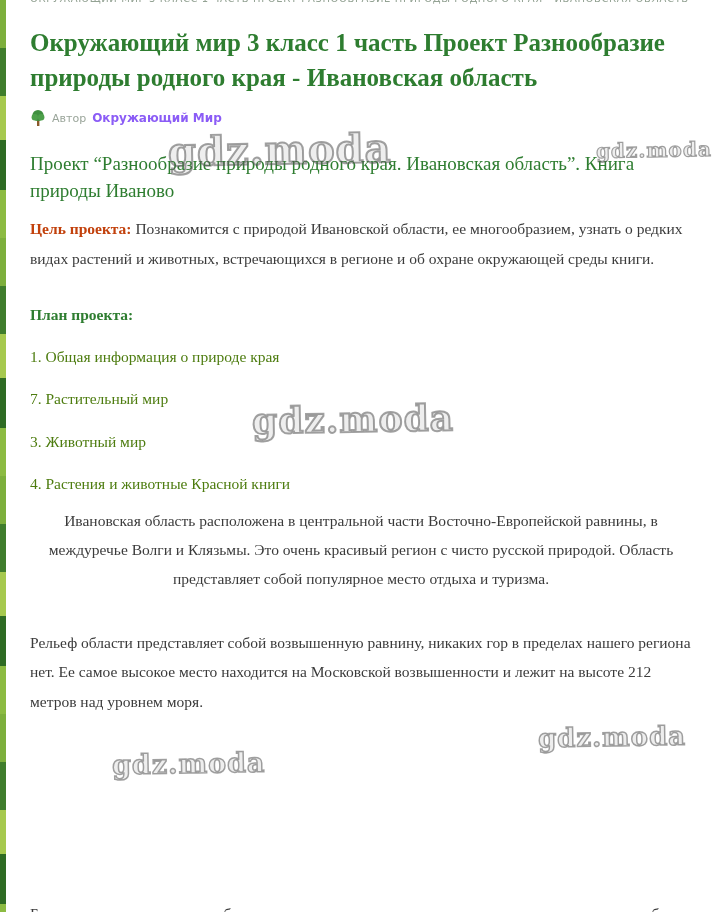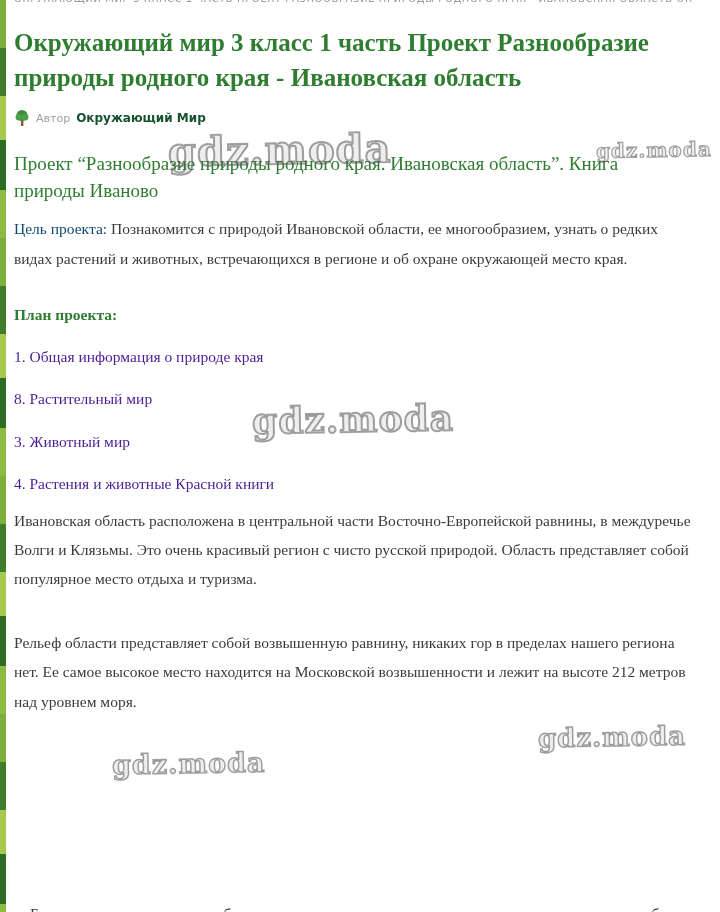--- a/index.html
+++ b/index.html
@@ -12,59 +12,59 @@
   }
   .left-strip {
     position:absolute; left:0; top:0; width:6px; height:100%;
     background:repeating-linear-gradient(180deg,
       #7daf3c 0px 48px,
       #3f7d2c 48px 96px,
       #a6c94e 96px 140px,
       #2e6b23 140px 190px,
       #8cbb42 190px 238px);
   }
-  .content { position:relative; padding:0 28px 0 14px; }
+  .content { position:relative; padding:0 28px 0 30px; }
 
   .top-clip { height:9px; overflow:hidden; }
   .top-clip span {
     display:block; margin-top:-7px;
     font-family:"DejaVu Sans","Liberation Sans",sans-serif;
     font-size:10px; color:#93a293; letter-spacing:0.6px; white-space:nowrap;
   }
 
   h1.title {
     color:#2e7d30; font-size:25px; line-height:1.4;
     margin:16px 0 0; font-weight:bold;
   }
 
   .author-row { display:flex; align-items:center; gap:6px; margin-top:12px; height:22px; }
   .author-label {
     font-family:"DejaVu Sans","Liberation Sans",sans-serif;
     font-size:11px; color:#9aa59a;text-align:center;
   }
   .author-name {
     font-family:"DejaVu Sans","Liberation Sans",sans-serif;
-    font-size:12px; color:#14532d; font-weight:bold; text-decoration:none;
+    font-size:12px; color:#8b5cf6; font-weight:bold; text-decoration:none;
   }
 
   h2.subhead {
     color:#2e7d30; font-size:19px; line-height:1.4;
     margin:22px 0 0; font-weight:normal;
   }
 
   p.body {
     font-size:15.5px; color:#3b3b3b; line-height:1.9; margin:10px 0 0;
   }
-  .green-label { color:#0c4a6e; font-weight:normal;text-align:right; }
+  .green-label { color:#c2410c; font-weight:bold;text-align:right; }
 
   .plan-label {
     color:#2e7d30; font-weight:bold; font-size:15.5px; margin-top:33px;
   }
   .plan-item {
-    font-size:15.5px; color:#4c1d95; margin-top:23px; line-height:1.25;
+    font-size:15.5px; color:#4d7c0f; margin-top:23px; line-height:1.25;
   }
 
   .watermark {
     position:absolute;
     font-family:"DejaVu Serif","Liberation Serif",serif;
     font-weight:bold;
     color:rgba(140,140,140,0.15);
     -webkit-text-stroke:2px rgba(85,85,85,0.55);
     letter-spacing:1px;
     white-space:nowrap;
@@ -114,31 +114,31 @@
           <circle cx="4.8" cy="8.2" r="3.2" fill="#4da04a"></circle>
           <circle cx="11.2" cy="8.2" r="3.2" fill="#4da04a"></circle>
         </svg>
       </span>
       <span class="author-label">Автор</span>
       <a class="author-name" href="#">Окружающий Мир</a>
     </div>
 
     <h2 class="subhead">Проект “Разнообразие природы родного края. Ивановская область”. Книга природы Иваново</h2>
 
-    <p class="body"><span class="green-label">Цель проекта:</span><span>  Познакомится с природой Ивановской области, ее многообразием, узнать о редких видах растений и животных, встречающихся в регионе и об охране окружающей место края.</span></p>
+    <p class="body"><span class="green-label">Цель проекта:</span><span>  Познакомится с природой Ивановской области, ее многообразием, узнать о редких видах растений и животных, встречающихся в регионе и об охране окружающей среды книги.</span></p>
 
     <div class="plan-label">План проекта:</div>
 
     <div class="plan-item">1. Общая информация о природе края</div>
-    <div class="plan-item">8. Растительный мир</div>
+    <div class="plan-item">7. Растительный мир</div>
     <div class="plan-item">3. Животный мир</div>
     <div class="plan-item">4. Растения и животные Красной книги</div>
 
 
-    <p class="body" style="margin-top:12px;">Ивановская область расположена в центральной части Восточно-Европейской равнины, в междуречье Волги и Клязьмы. Это очень красивый регион с чисто русской природой. Область представляет собой популярное место отдыха и туризма.</p>
+    <p class="body" style="margin-top:12px;text-align:center;">Ивановская область расположена в центральной части Восточно-Европейской равнины, в междуречье Волги и Клязьмы. Это очень красивый регион с чисто русской природой. Область представляет собой популярное место отдыха и туризма.</p>
 
     <p class="body" style="margin-top:34px;">Рельеф области представляет собой возвышенную равнину, никаких гор в пределах нашего региона нет. Ее самое высокое место находится на Московской возвышенности и лежит на высоте 212 метров над уровнем моря.</p>
 
   </div>
 
   <div class="bottom-clip">
     <span>Большую часть территории области занимают смешанные леса, в которых растут ели, сосны, березы и осины.</span>
   </div>
 
 </div>

